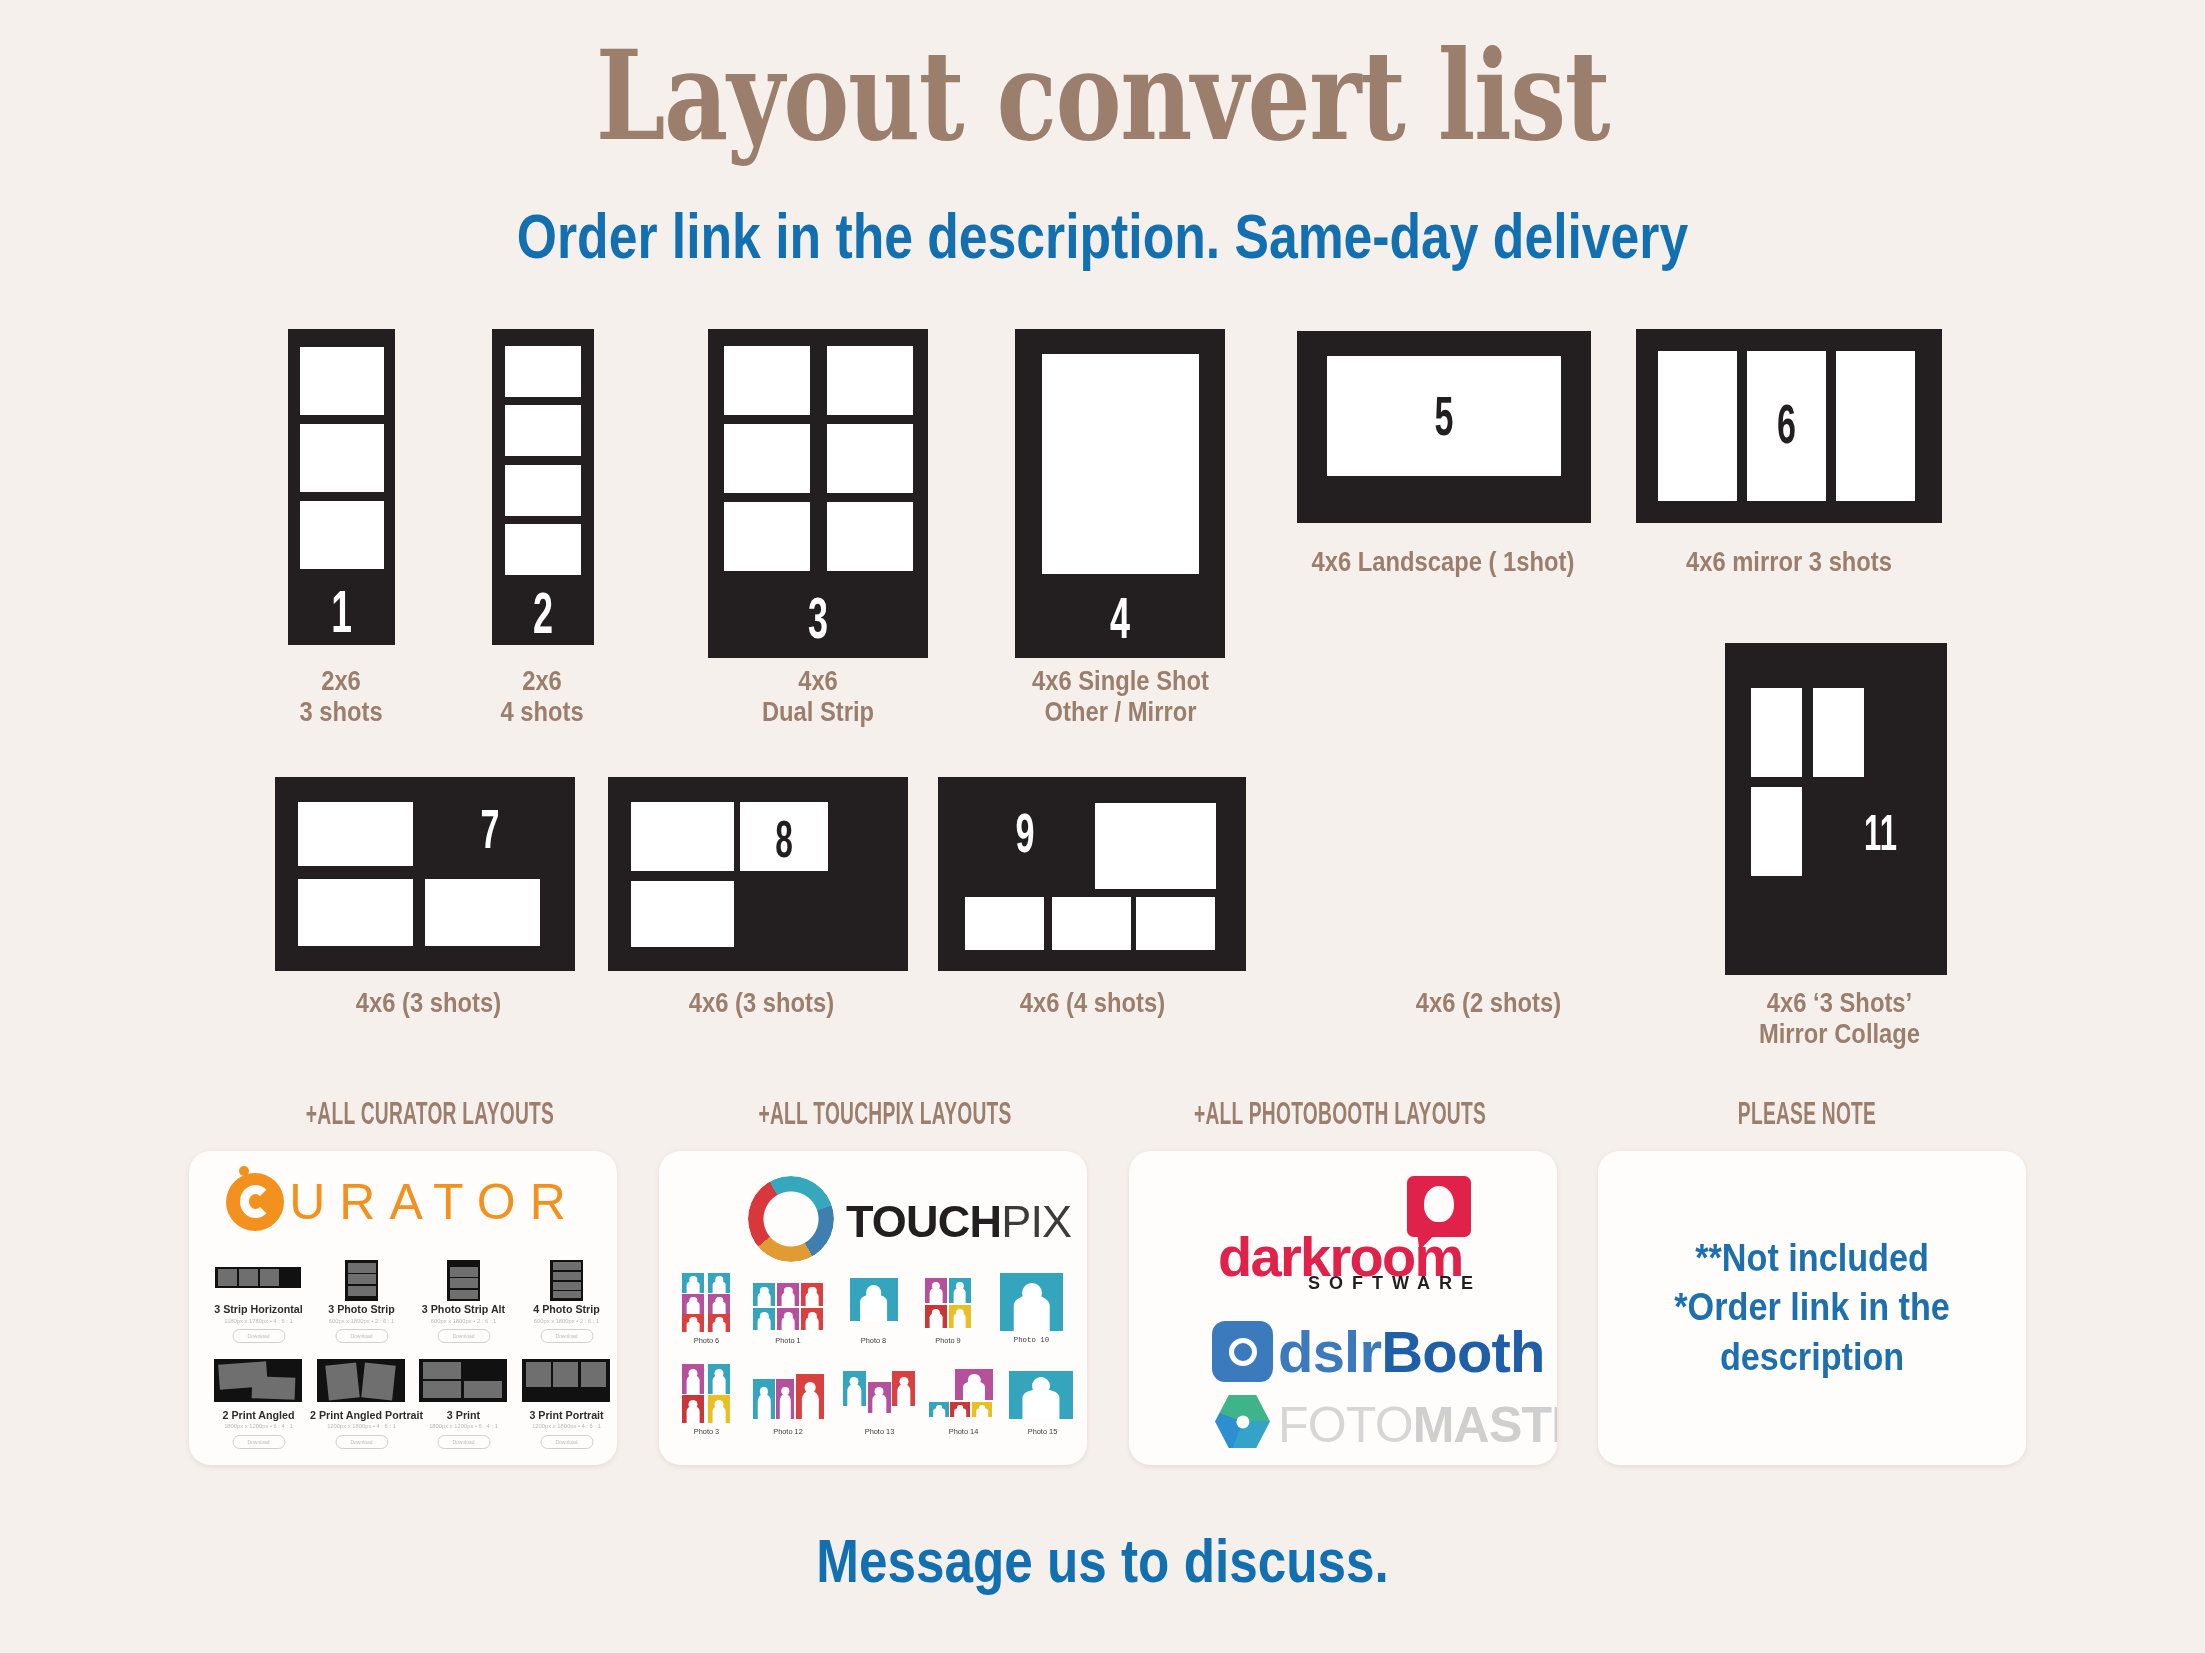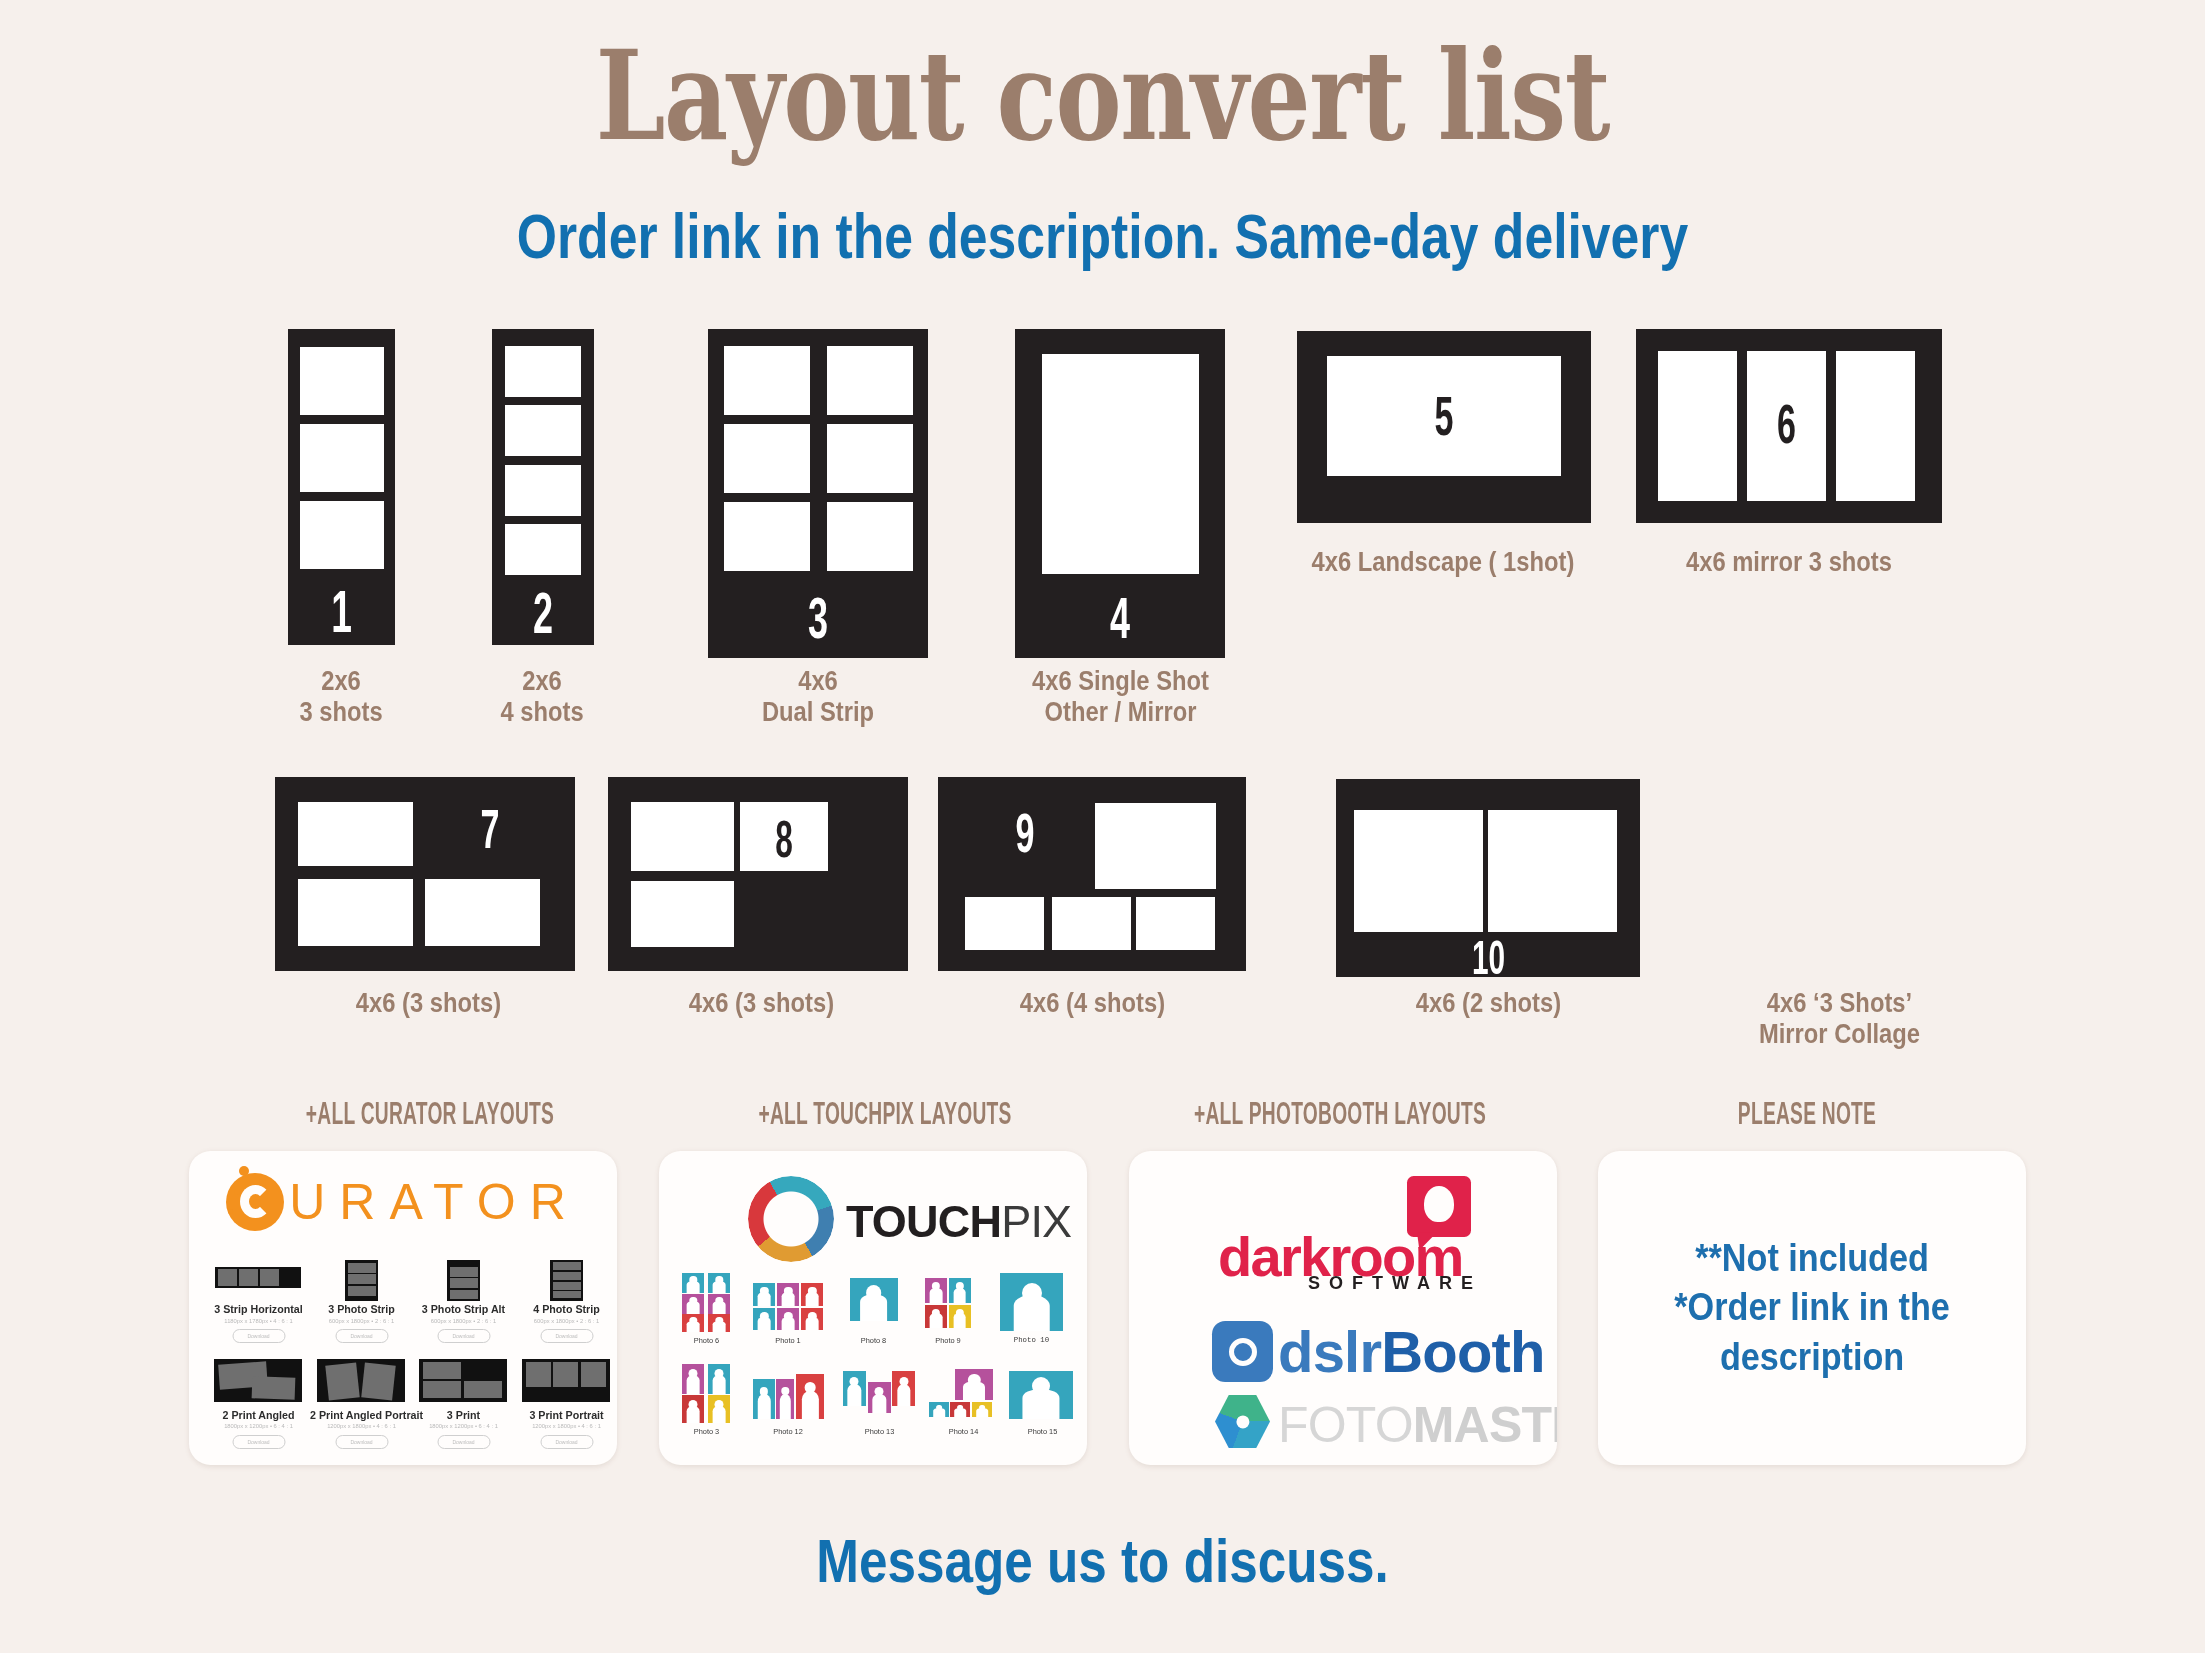--- a/index.html
+++ b/index.html
@@ -282,29 +282,30 @@
     <div class="cell" style="left:157px;top:26px;width:121px;height:86px;"></div>
     <div class="cell" style="left:27px;top:120px;width:79px;height:53px;"></div>
     <div class="cell" style="left:114px;top:120px;width:79px;height:53px;"></div>
     <div class="cell" style="left:198px;top:120px;width:79px;height:53px;"></div>
     <div class="num num-w" style="left:50px;top:29px;width:74px;text-align:center;font-size:55px;">9</div>
   </div>
   <div class="cap" style="left:989px;top:988px;width:207px;">
     <div>4x6 (4 shots)</div>
   </div>
 
-  <div class="lay" style="left:1336px;top:779px;width:304px;height:198px;">
-    <div class="cell" style="left:18px;top:31px;width:129px;height:122px;"></div>
-    <div class="cell" style="left:152px;top:31px;width:129px;height:122px;"></div>
-    <div class="num num-w" style="left:99px;top:155px;width:107px;text-align:center;font-size:48px;">10</div>
-  </div>
   <div class="cap" style="left:1385px;top:988px;width:207px;">
     <div>4x6 (2 shots)</div>
   </div>
 
+  <div class="lay" style="left:1725px;top:643px;width:222px;height:332px;">
+    <div class="cell" style="left:26px;top:45px;width:51px;height:89px;"></div>
+    <div class="cell" style="left:88px;top:45px;width:51px;height:89px;"></div>
+    <div class="cell" style="left:26px;top:144px;width:51px;height:89px;"></div>
+    <div class="num num-w" style="left:110px;top:165px;width:91px;text-align:center;font-size:50px;">11</div>
+  </div>
   <div class="cap" style="left:1732px;top:988px;width:215px;">
     <div>4x6 ‘3 Shots’</div>
     <div>Mirror Collage</div>
   </div>
 
   <div class="sec-head" style="left:124px;top:1096px;width:612px;">+ALL CURATOR LAYOUTS</div>
   <div class="sec-head" style="left:579px;top:1096px;width:612px;">+ALL TOUCHPIX LAYOUTS</div>
   <div class="sec-head" style="left:1034px;top:1096px;width:612px;">+ALL PHOTOBOOTH LAYOUTS</div>
   <div class="sec-head" style="left:1501px;top:1096px;width:612px;">PLEASE NOTE</div>
 

